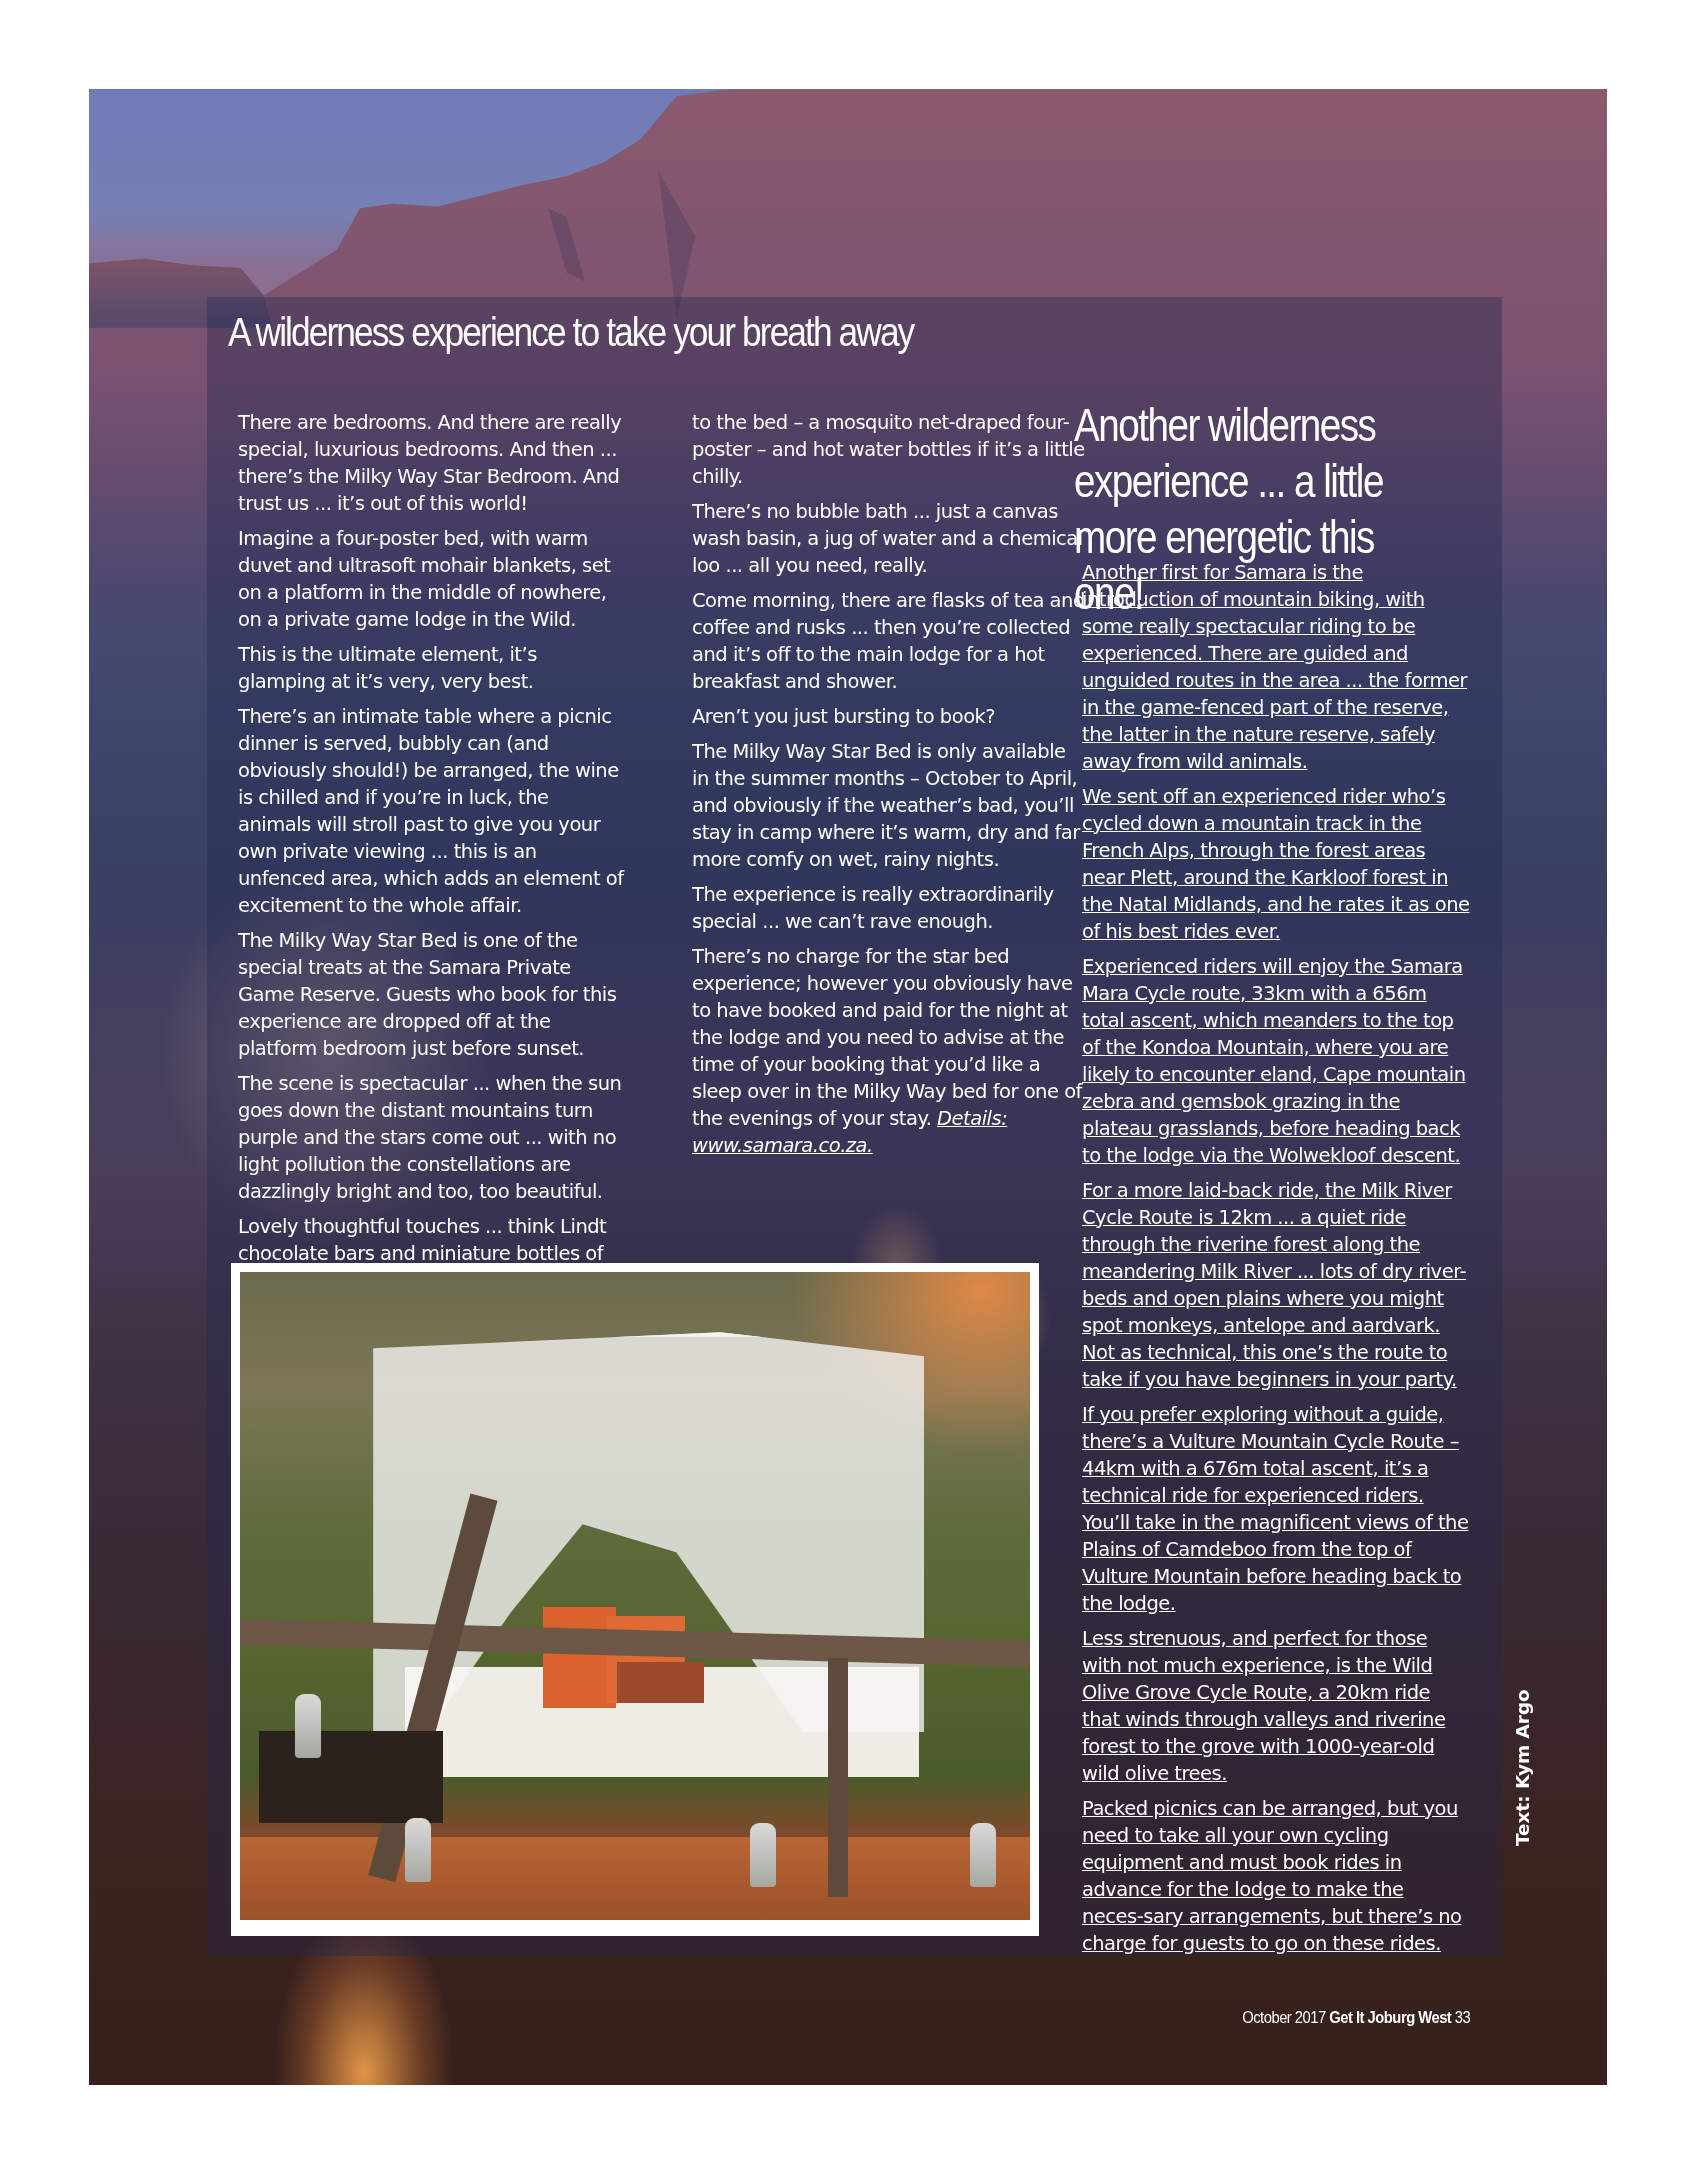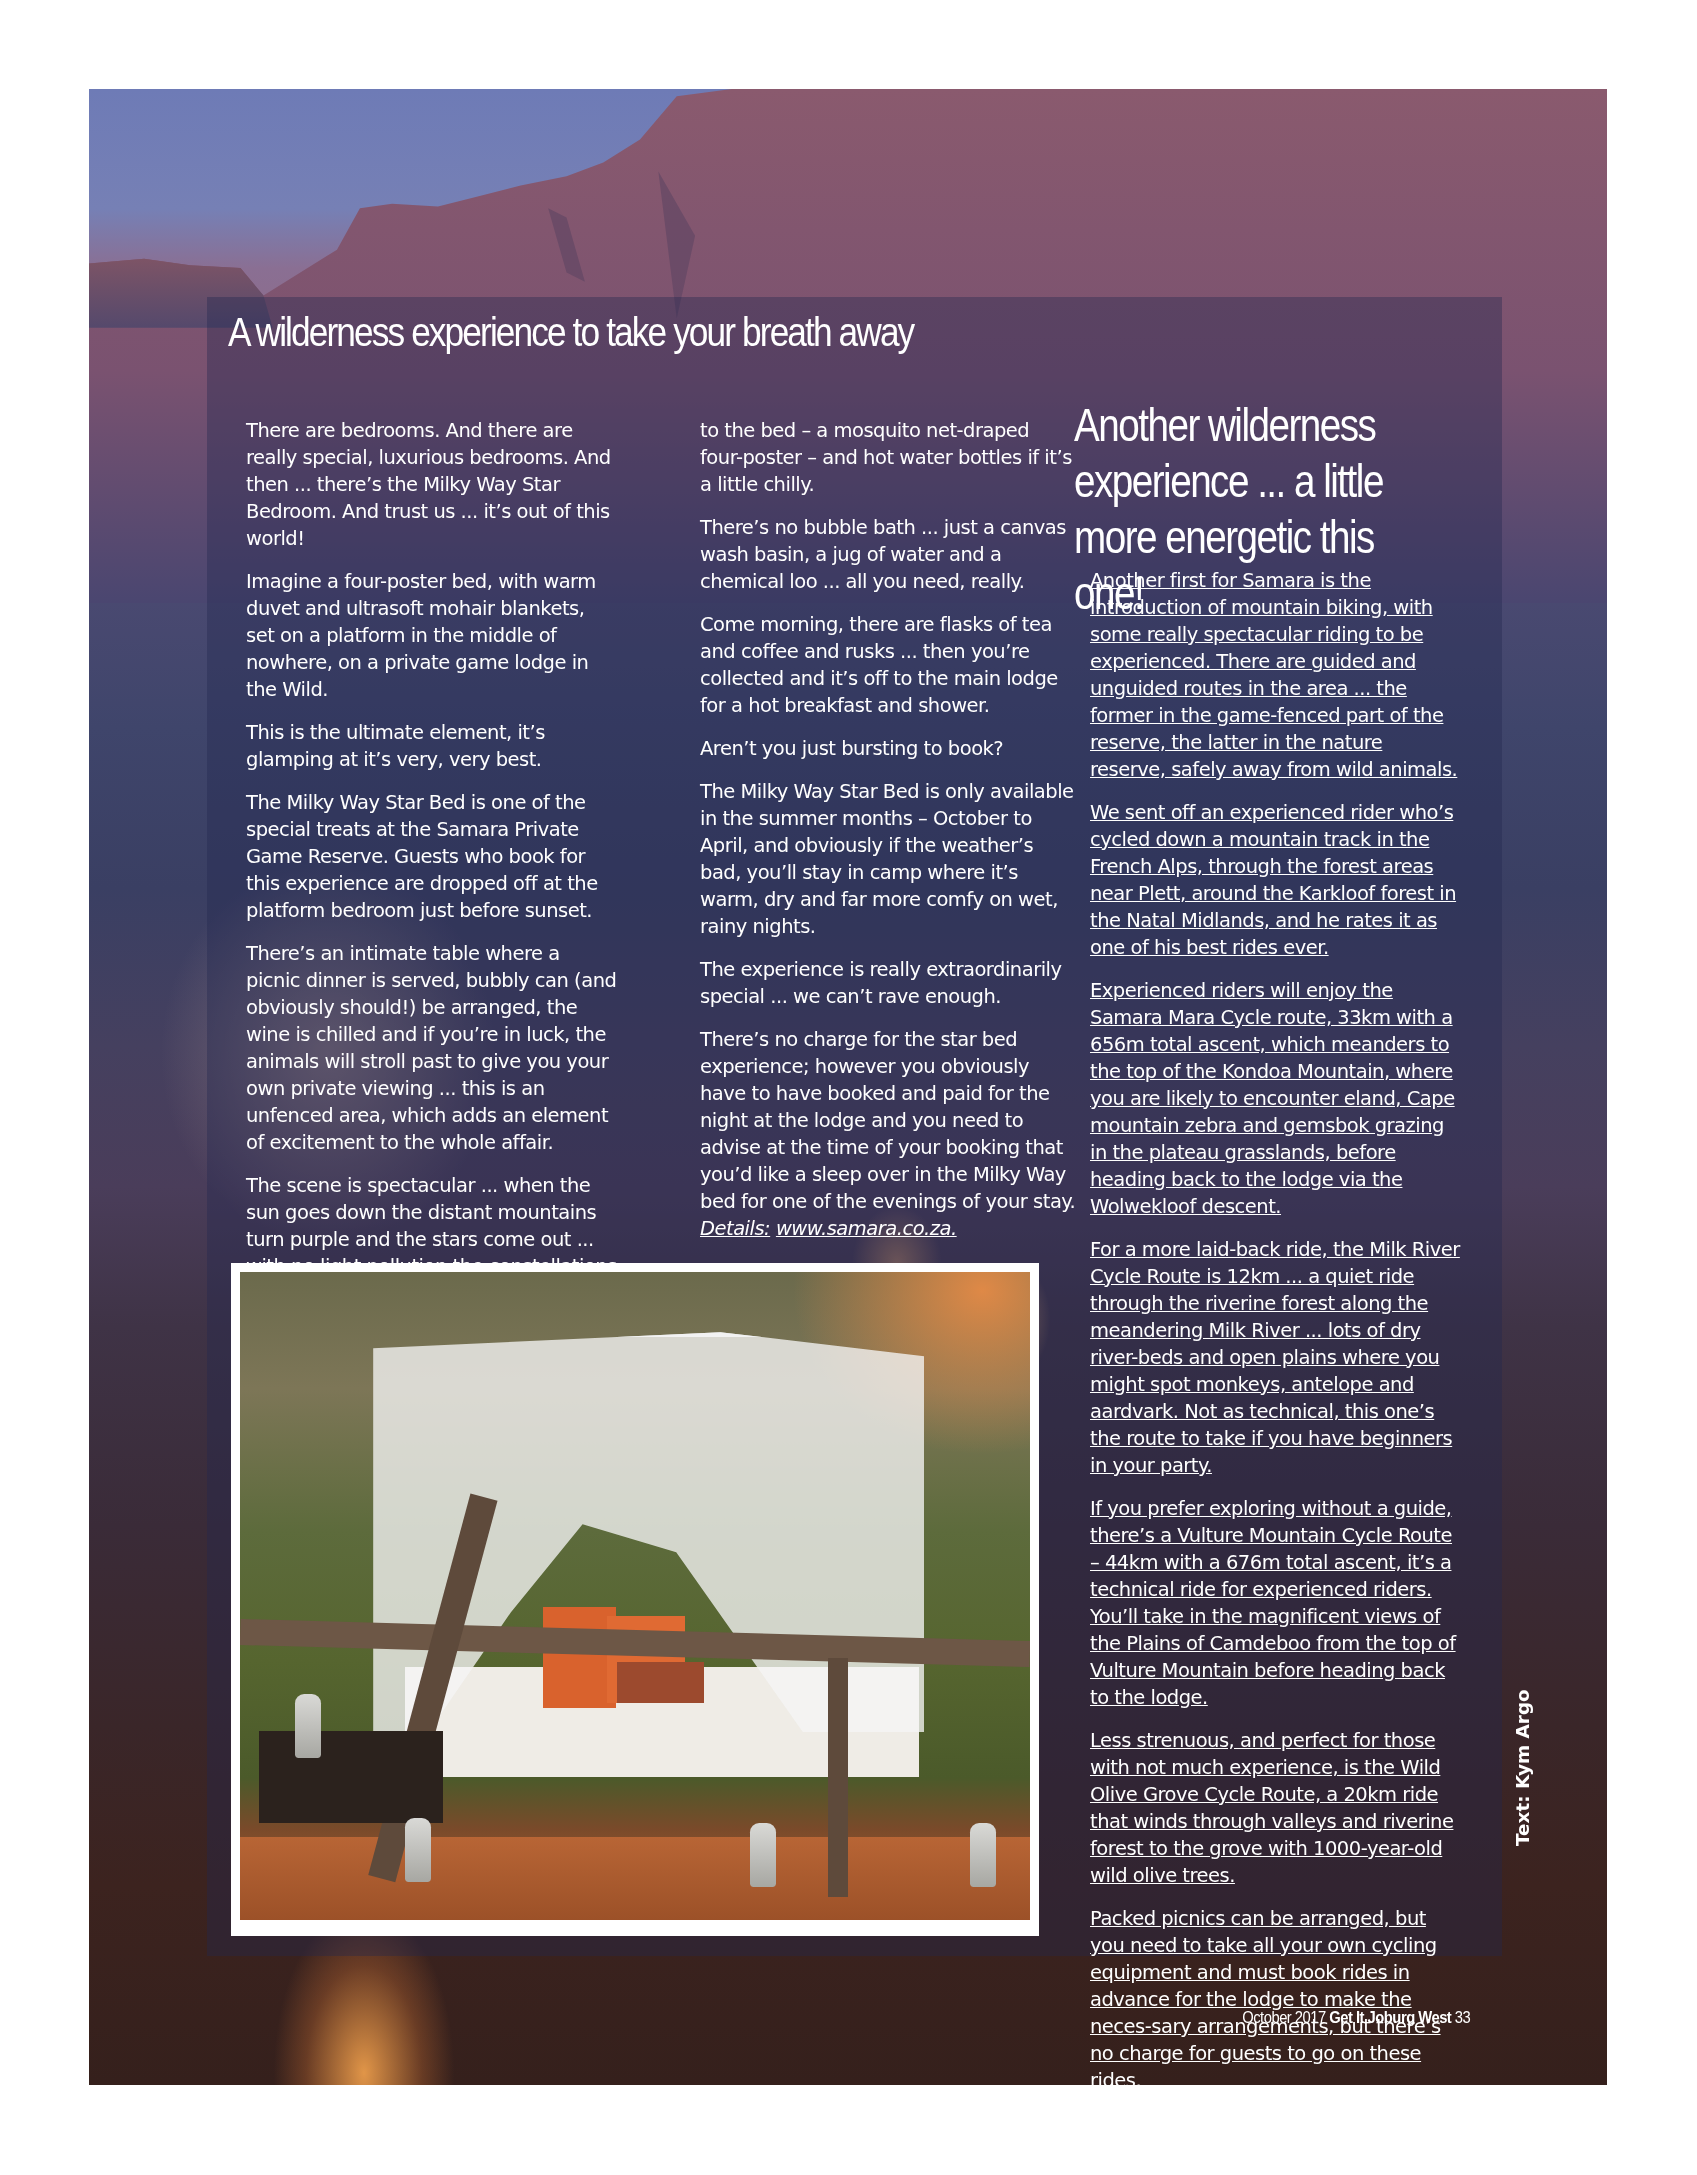--- a/index.html
+++ b/index.html
@@ -28,21 +28,21 @@
   .headline {
     position: absolute; left: 228px; top: 309px; width: 826px;
     color: #ffffff; font-family: "Liberation Sans", sans-serif; font-size: 41px; font-weight: normal;
     letter-spacing: -2.2px; transform: scaleX(0.86); transform-origin: left top; white-space: nowrap;
   }
 
   .col {
     position: absolute; color: #ffffff; font-family: "DejaVu Sans", sans-serif;
     font-size: 19.5px; line-height: 27px; letter-spacing: -0.5px;
   }
-  .col p { margin: 16px; }
+  .col p { margin: 8px; }
   .col-1 { left: 230px; top: 401px; width: 404px; }
   .col-2 { left: 684px; top: 401px; width: 409px; }
   .col-3 { left: 1074px; top: 551px; width: 404px; text-decoration: underline; }
   .col em { font-style: italic; text-decoration: underline; }
 
   .sub-headline {
     position: absolute; left: 1074px; top: 397px; width: 422px;
     color: #ffffff; font-family: "Liberation Sans", sans-serif; font-size: 46px; line-height: 56px;
     letter-spacing: -1.8px; transform: scaleX(0.84); transform-origin: left top;
   }
@@ -109,22 +109,22 @@
   </svg>
   <div class="overlay-panel" style="left:118px; top:208px;"></div>
 </div>
 
 <h1 class="headline" style="margin:0;">A wilderness experience to take your breath away</h1>
 
 <div class="col col-1">
   <p>There are bedrooms. And there are really special, luxurious bedrooms. And then ... there’s the Milky Way Star Bedroom. And trust us ... it’s out of this world!</p>
   <p>Imagine a four-poster bed, with warm duvet and ultrasoft mohair blankets, set on a platform in the middle of nowhere, on a private game lodge in the Wild.</p>
   <p>This is the ultimate element, it’s glamping at it’s very, very best.</p>
+  <p>There’s an intimate table where a picnic dinner is served, bubbly can (and obviously should!) be arranged, the wine is chilled and if you’re in luck, the animals will stroll past to give you your own private viewing ... this is an unfenced area, which adds an element of excitement to the whole affair.</p>
   <p>The Milky Way Star Bed is one of the special treats at the Samara Private Game Reserve. Guests who book for this experience are dropped off at the platform bedroom just before sunset.</p>
-  <p>There’s an intimate table where a picnic dinner is served, bubbly can (and obviously should!) be arranged, the wine is chilled and if you’re in luck, the animals will stroll past to give you your own private viewing ... this is an unfenced area, which adds an element of excitement to the whole affair.</p>
   <p>The scene is spectacular ... when the sun goes down the distant  mountains turn purple and the stars come out ... with no light pollution the constellations are dazzlingly bright and too, too beautiful.</p>
   <p>Lovely thoughtful touches ... think Lindt chocolate bars and miniature bottles of Amarula as well as star guide books next</p>
 </div>
 
 <div class="col col-2">
   <p>to the bed – a mosquito net-draped four-poster – and hot water bottles if it’s a little chilly.</p>
   <p>There’s no bubble bath ... just a canvas wash basin, a jug of water and a chemical loo ... all you need, really.</p>
   <p>Come morning, there are flasks of tea and coffee and rusks ... then you’re collected and it’s off to the main lodge for a hot breakfast and shower.</p>
   <p>Aren’t you just bursting to book?</p>
   <p>The Milky Way Star Bed is only available in the summer months – October to April, and obviously if the weather’s bad, you’ll stay in camp where it’s warm, dry and far more comfy on wet, rainy nights.</p>

